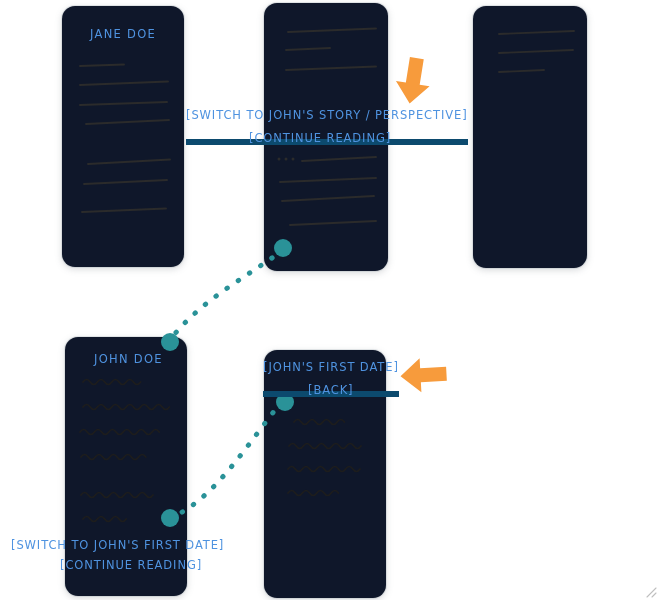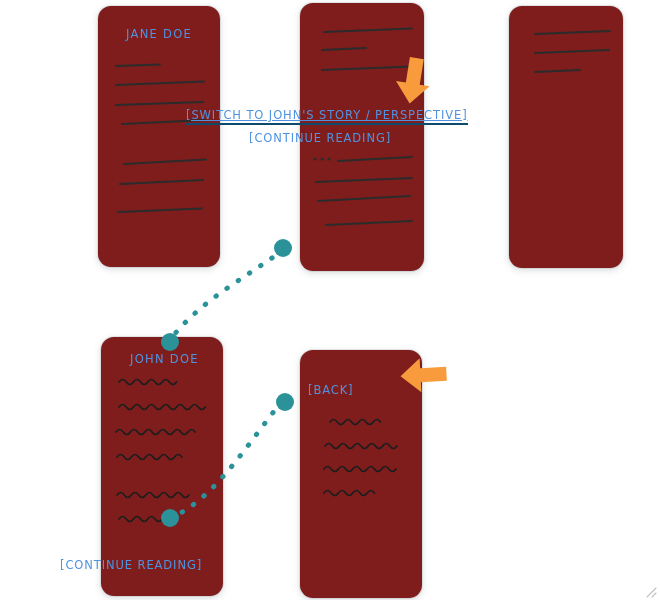--- a/index.html
+++ b/index.html
@@ -18,25 +18,24 @@
   #canvas {
     position: absolute;
     left: 0; top: 0;
     width: 660px;
     height: 600px;
   }
 
   
   .card {
     position: absolute;
-    background: #7f1d1d;
+    background: #0f172a;
     border-radius: 13px;
     box-shadow: 0 2px 7px rgba(120,125,132,0.30),
                 0 0 0 1px rgba(205,210,216,0.45);
-    margin-left: 36px;
   }
 
   .card-jane   { left: 62px;  top: 6px;   width: 122px; height: 261px; }
   .card-mid    { left: 264px; top: 3px;   width: 124px; height: 268px; }
   .card-right  { left: 473px; top: 6px;   width: 114px; height: 262px; }
   .card-john   { left: 65px;  top: 337px; width: 122px; height: 259px; }
   .card-date   { left: 264px; top: 350px; width: 122px; height: 248px; }
 
   
   .hand {
@@ -50,23 +49,22 @@
   }
   .card-title {
     font-size: 11.5px;
     letter-spacing: 1.3px;
   }
   .choice {
     font-size: 11.5px;
     letter-spacing: 0.9px;
   }
   .choice.sel {
-    border-bottom: 2px solid #0c4a6e;
-    padding-bottom: 1px;
-    text-decoration: underline;
+    border-bottom: 6px solid #0c4a6e;
+    padding-bottom: 17px;
   }
 
   
   .scribbles {
     position: absolute;
     left: 0; top: 0;
     width: 100%;
     height: 100%;
     pointer-events: none;
   }
@@ -178,22 +176,24 @@
   </svg>
 
   <div class="node" style="left:274px; top:239px;"></div>
   <div class="node" style="left:161px; top:333px;"></div>
   <div class="node" style="left:161px; top:509px;"></div>
   <div class="node" style="left:276px; top:393px;"></div>
 
   <div class="hand choice sel" style="left:186px; top:108px;">[SWITCH TO JOHN'S STORY / PERSPECTIVE]</div>
   <div class="hand choice" style="left:249px; top:131px;">[CONTINUE READING]</div>
 
+  <div class="hand choice" style="left:11px; top:538px;">[SWITCH TO JOHN'S FIRST DATE]</div>
   <div class="hand choice" style="left:60px; top:558px;">[CONTINUE READING]</div>
 
+  <div class="hand choice sel" style="left:263px; top:360px;">[JOHN'S FIRST DATE]</div>
   <div class="hand choice" style="left:308px; top:383px;text-align:right;">[BACK]</div>
 
   <svg class="layer" viewBox="0 0 660 600">
     <g transform="translate(404,56) rotate(9)">
       <path d="M6,0 L20,0 L20,26 L30,26 L13,46 L-4,26 L6,26 Z" fill="#f79b3c"></path>
     </g>
     <g transform="translate(404,366) rotate(-3)">
       <path d="M42,3 L42,17 L16,17 L16,27 L-4,10 L16,-7 L16,3 Z" fill="#f79b3c"></path>
     </g>
   </svg>

